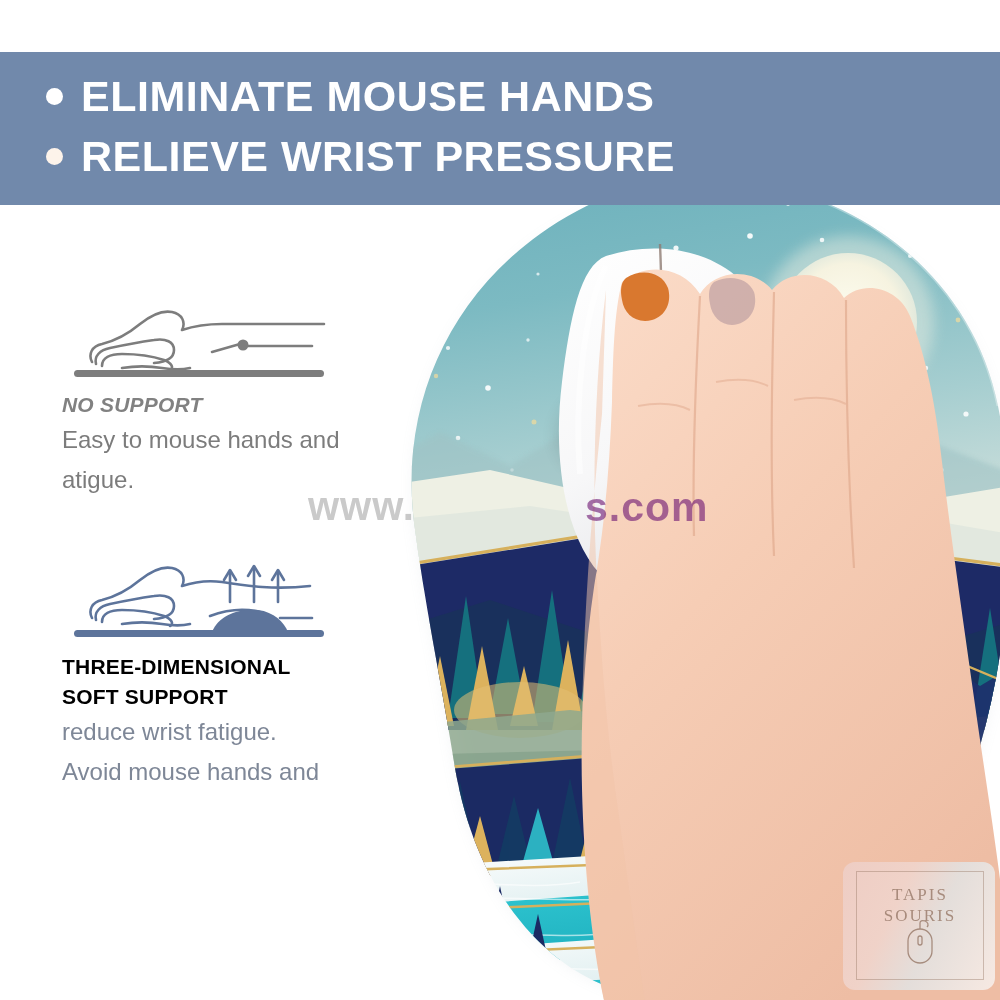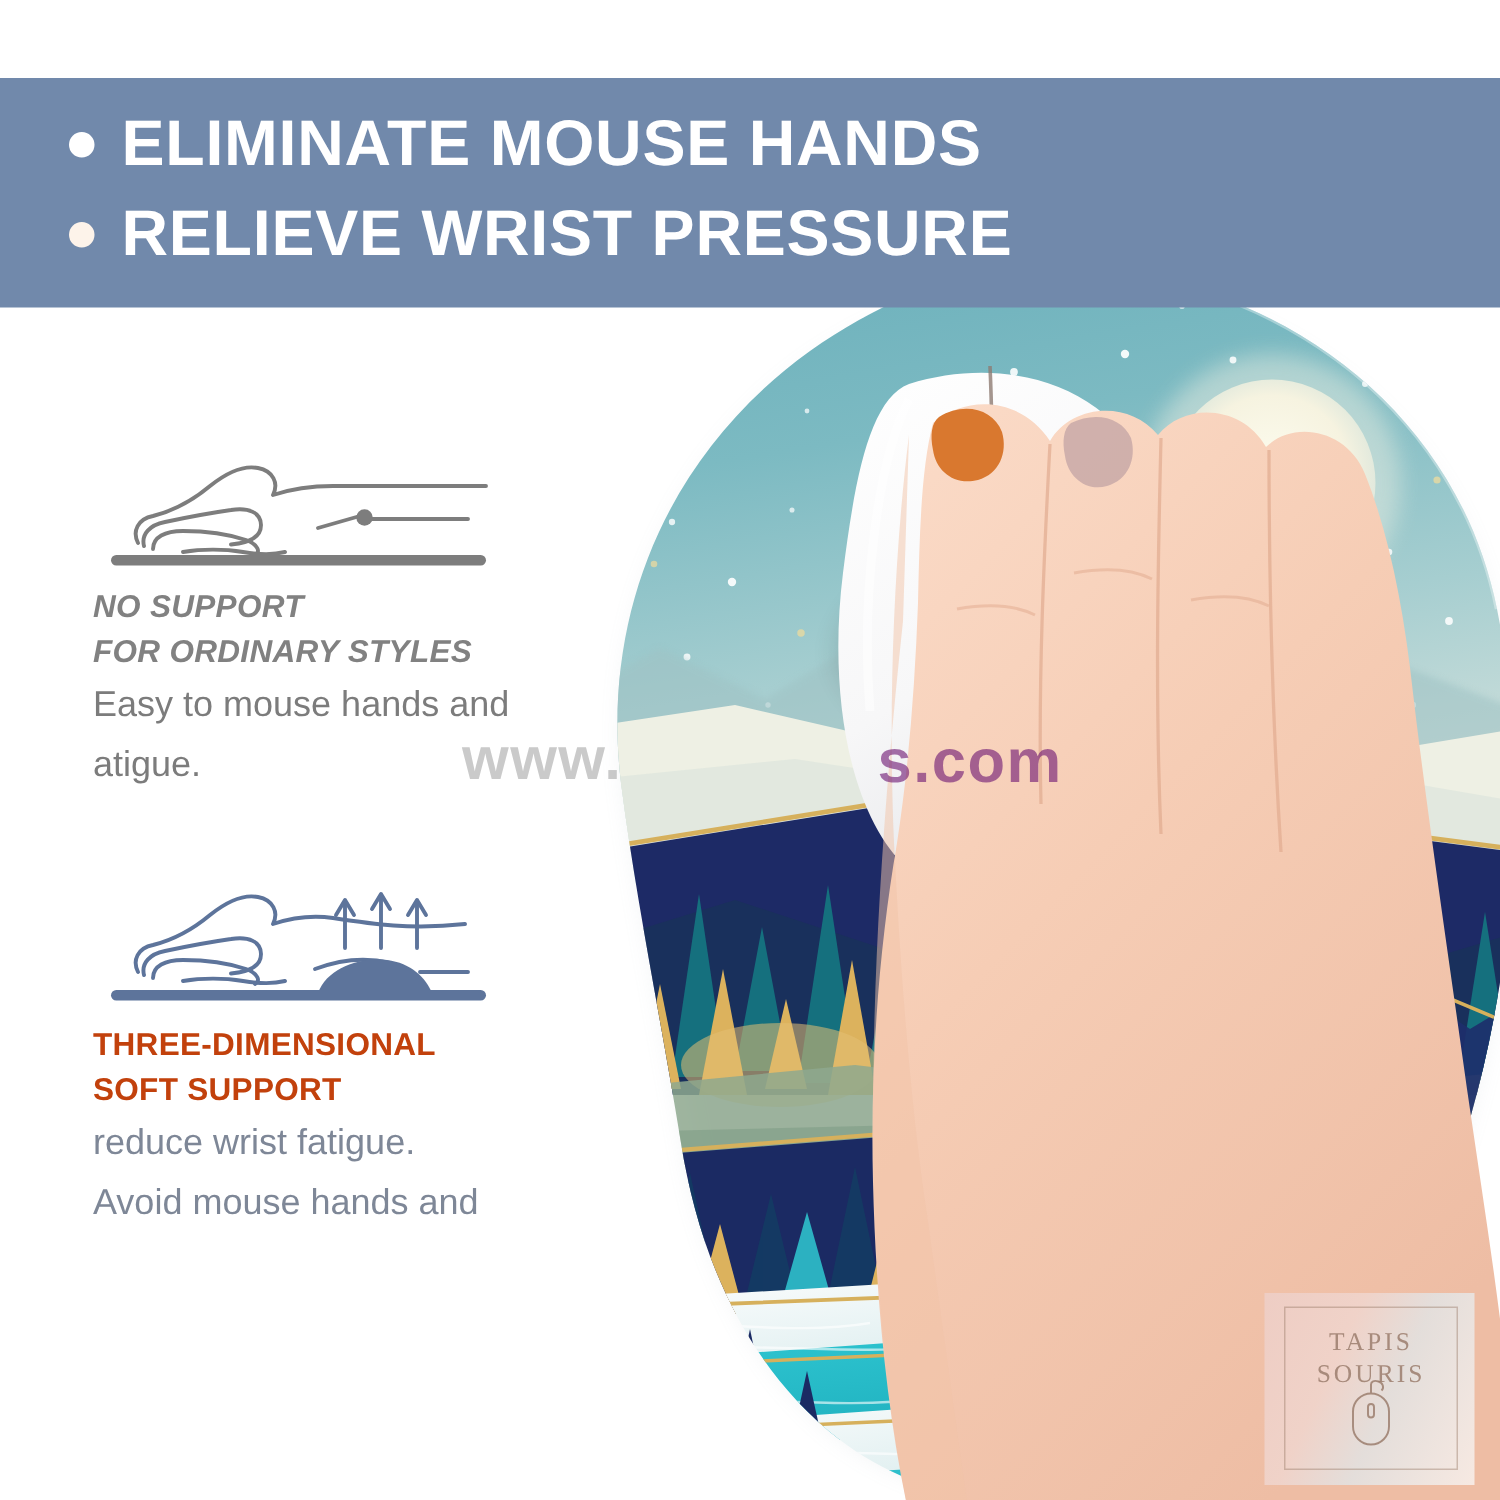--- a/index.html
+++ b/index.html
@@ -86,21 +86,21 @@
   }
   .feature-title-l { padding-left: 62px; }
   .feature-body {
     margin: 0;
     font-size: 24px;
     color: #7c7c7c;
     line-height: 1.68;
     padding-left: 62px;
   }
   .f1 .feature-title { color: #818181; font-style: italic; }
-  .f2 .feature-title { color: #c2410c; }
+  .f2 .feature-title { color: #000000; }
   .f2 .feature-body  { color: #7e8797; }
 
   
   .watermark {
     position: absolute;
     left: 308px;
     top: 484px;
     width: 420px;
     height: 46px;
     z-index: 7;
@@ -134,28 +134,29 @@
     width: 640px;
     height: 840px;
     z-index: 4;
   }
 
   
   .logo-badge {
     position: absolute;
     left: 843px;
     top: 862px;
-    width: 140px;
+    width: 152px;
     height: 128px;
     z-index: 9;
     background: linear-gradient(115deg,
         rgba(238,206,198,0.92) 0%,
         rgba(240,213,205,0.88) 34%,
         rgba(225,230,232,0.80) 58%,
         rgba(250,250,250,0.72) 100%);
+    border-radius: 12px;
   }
   .logo-inner {
     position: absolute;
     left: 13px;
     top: 9px;
     right: 11px;
     bottom: 10px;
     border: 1px solid rgba(150,120,100,0.42);
   }
   .logo-text {
@@ -493,21 +494,20 @@
           <path d="M 40 66 C 40 58 48 54 60 54 C 74 54 90 56 102 60
                    C 110 63 112 68 108 70"></path>
           <path d="M 60 68 C 72 66 88 66 100 68 C 112 70 120 70 128 68"></path>
           <path d="M 150 52 L 178 44"></path>
           <path d="M 186 46 L 250 46"></path>
         </g>
         <circle cx="181" cy="45" r="5.5" fill="#7d7d7d"></circle>
         <rect x="12" y="70" width="250" height="7" rx="3.5" fill="#7d7d7d"></rect>
       </svg>
       <p class="feature-title feature-title-l">NO SUPPORT</p>
-      <p class="feature-title feature-title-l">FOR ORDINARY STYLES</p>
       <p class="feature-body">Easy to mouse hands and</p>
       <p class="feature-body">atigue.</p>
     </div>
 
     <div class="feature f2" style="margin-top:56px">
       <svg class="feature-icon" width="290" height="96" viewBox="0 0 290 96">
         <g fill="none" stroke="#5d749b" stroke-width="2.6" stroke-linecap="round" stroke-linejoin="round">
           <path d="M 30 62 C 26 54 30 46 40 44 C 52 41 66 34 78 24
                    C 88 16 100 10 110 12 C 120 14 124 22 120 30
                    C 132 26 146 24 160 26 C 186 30 212 34 248 30"></path>

